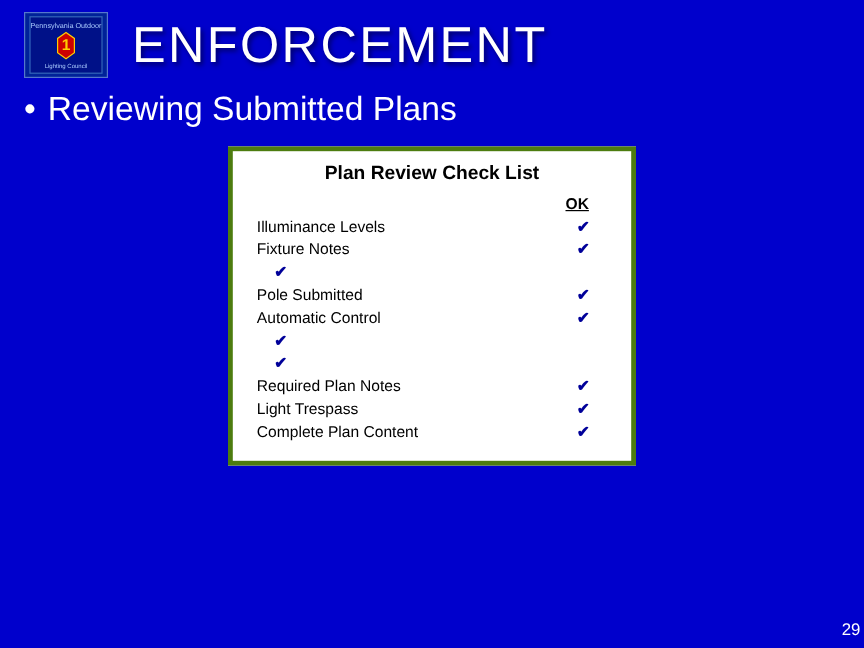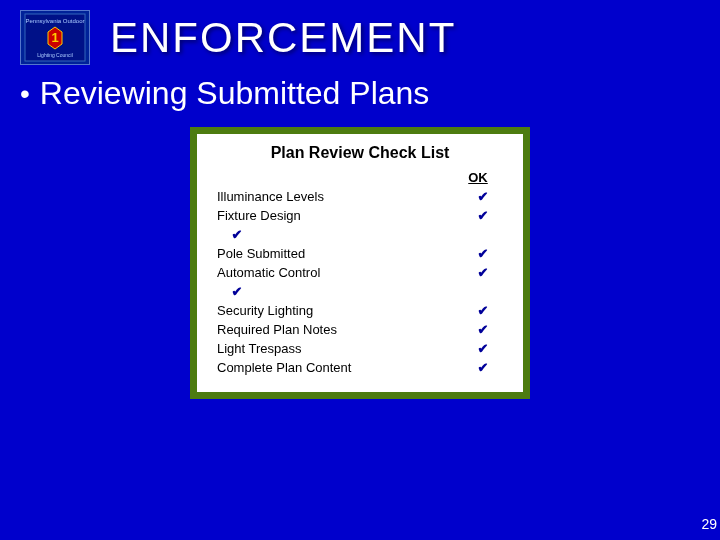--- a/index.html
+++ b/index.html
@@ -34,35 +34,35 @@
       align-items: center;
     }
 
     .bullet {
       font-size: 28px;
       color: #ffffff;
       margin-right: 10px;
     }
 
     .subtitle-text {
-      font-size: 32px;
+      font-size: 28px;
       color: #ffffff;
       font-weight: normal;
     }
 
     
     .main-content {
       display: flex;
       justify-content: center;
       padding: 5px 20px;
     }
 
     .checklist-table {
       background: #ffffff;
-      border: 7px solid #4d7c0f;
+      border: 4px solid #4d7c0f;
       min-width: 340px;
       padding: 10px 20px 15px 20px;
     }
 
     .checklist-title {
       font-size: 16px;
       font-weight: bold;
       color: #000000;
       text-align: center;
       margin-bottom: 8px;
@@ -161,39 +161,38 @@
     <div class="checklist-header-row">
       <span class="col-ok">OK</span>
     </div>
     <div id="checklist-rows">
 
     <div class="checklist-row">
           <span class="row-label">Illuminance Levels</span>
           <span class="row-check">✔</span>
         </div>
         <div class="checklist-row">
-          <span class="row-label">Fixture Design</span>
+          <span class="row-label">Fixture Notes</span>
           <span class="row-check">✔</span>
         </div>
         <div class="checklist-row">
           <span class="row-check">✔</span>
         </div>
         <div class="checklist-row">
           <span class="row-label">Pole Submitted</span>
           <span class="row-check">✔</span>
         </div>
         <div class="checklist-row">
           <span class="row-label">Automatic Control</span>
           <span class="row-check">✔</span>
         </div>
         <div class="checklist-row">
           <span class="row-check">✔</span>
         </div>
         <div class="checklist-row">
-          <span class="row-label">Security Lighting</span>
           <span class="row-check">✔</span>
         </div>
         <div class="checklist-row">
           <span class="row-label">Required Plan Notes</span>
           <span class="row-check">✔</span>
         </div>
         <div class="checklist-row">
           <span class="row-label">Light Trespass</span>
           <span class="row-check">✔</span>
         </div>

